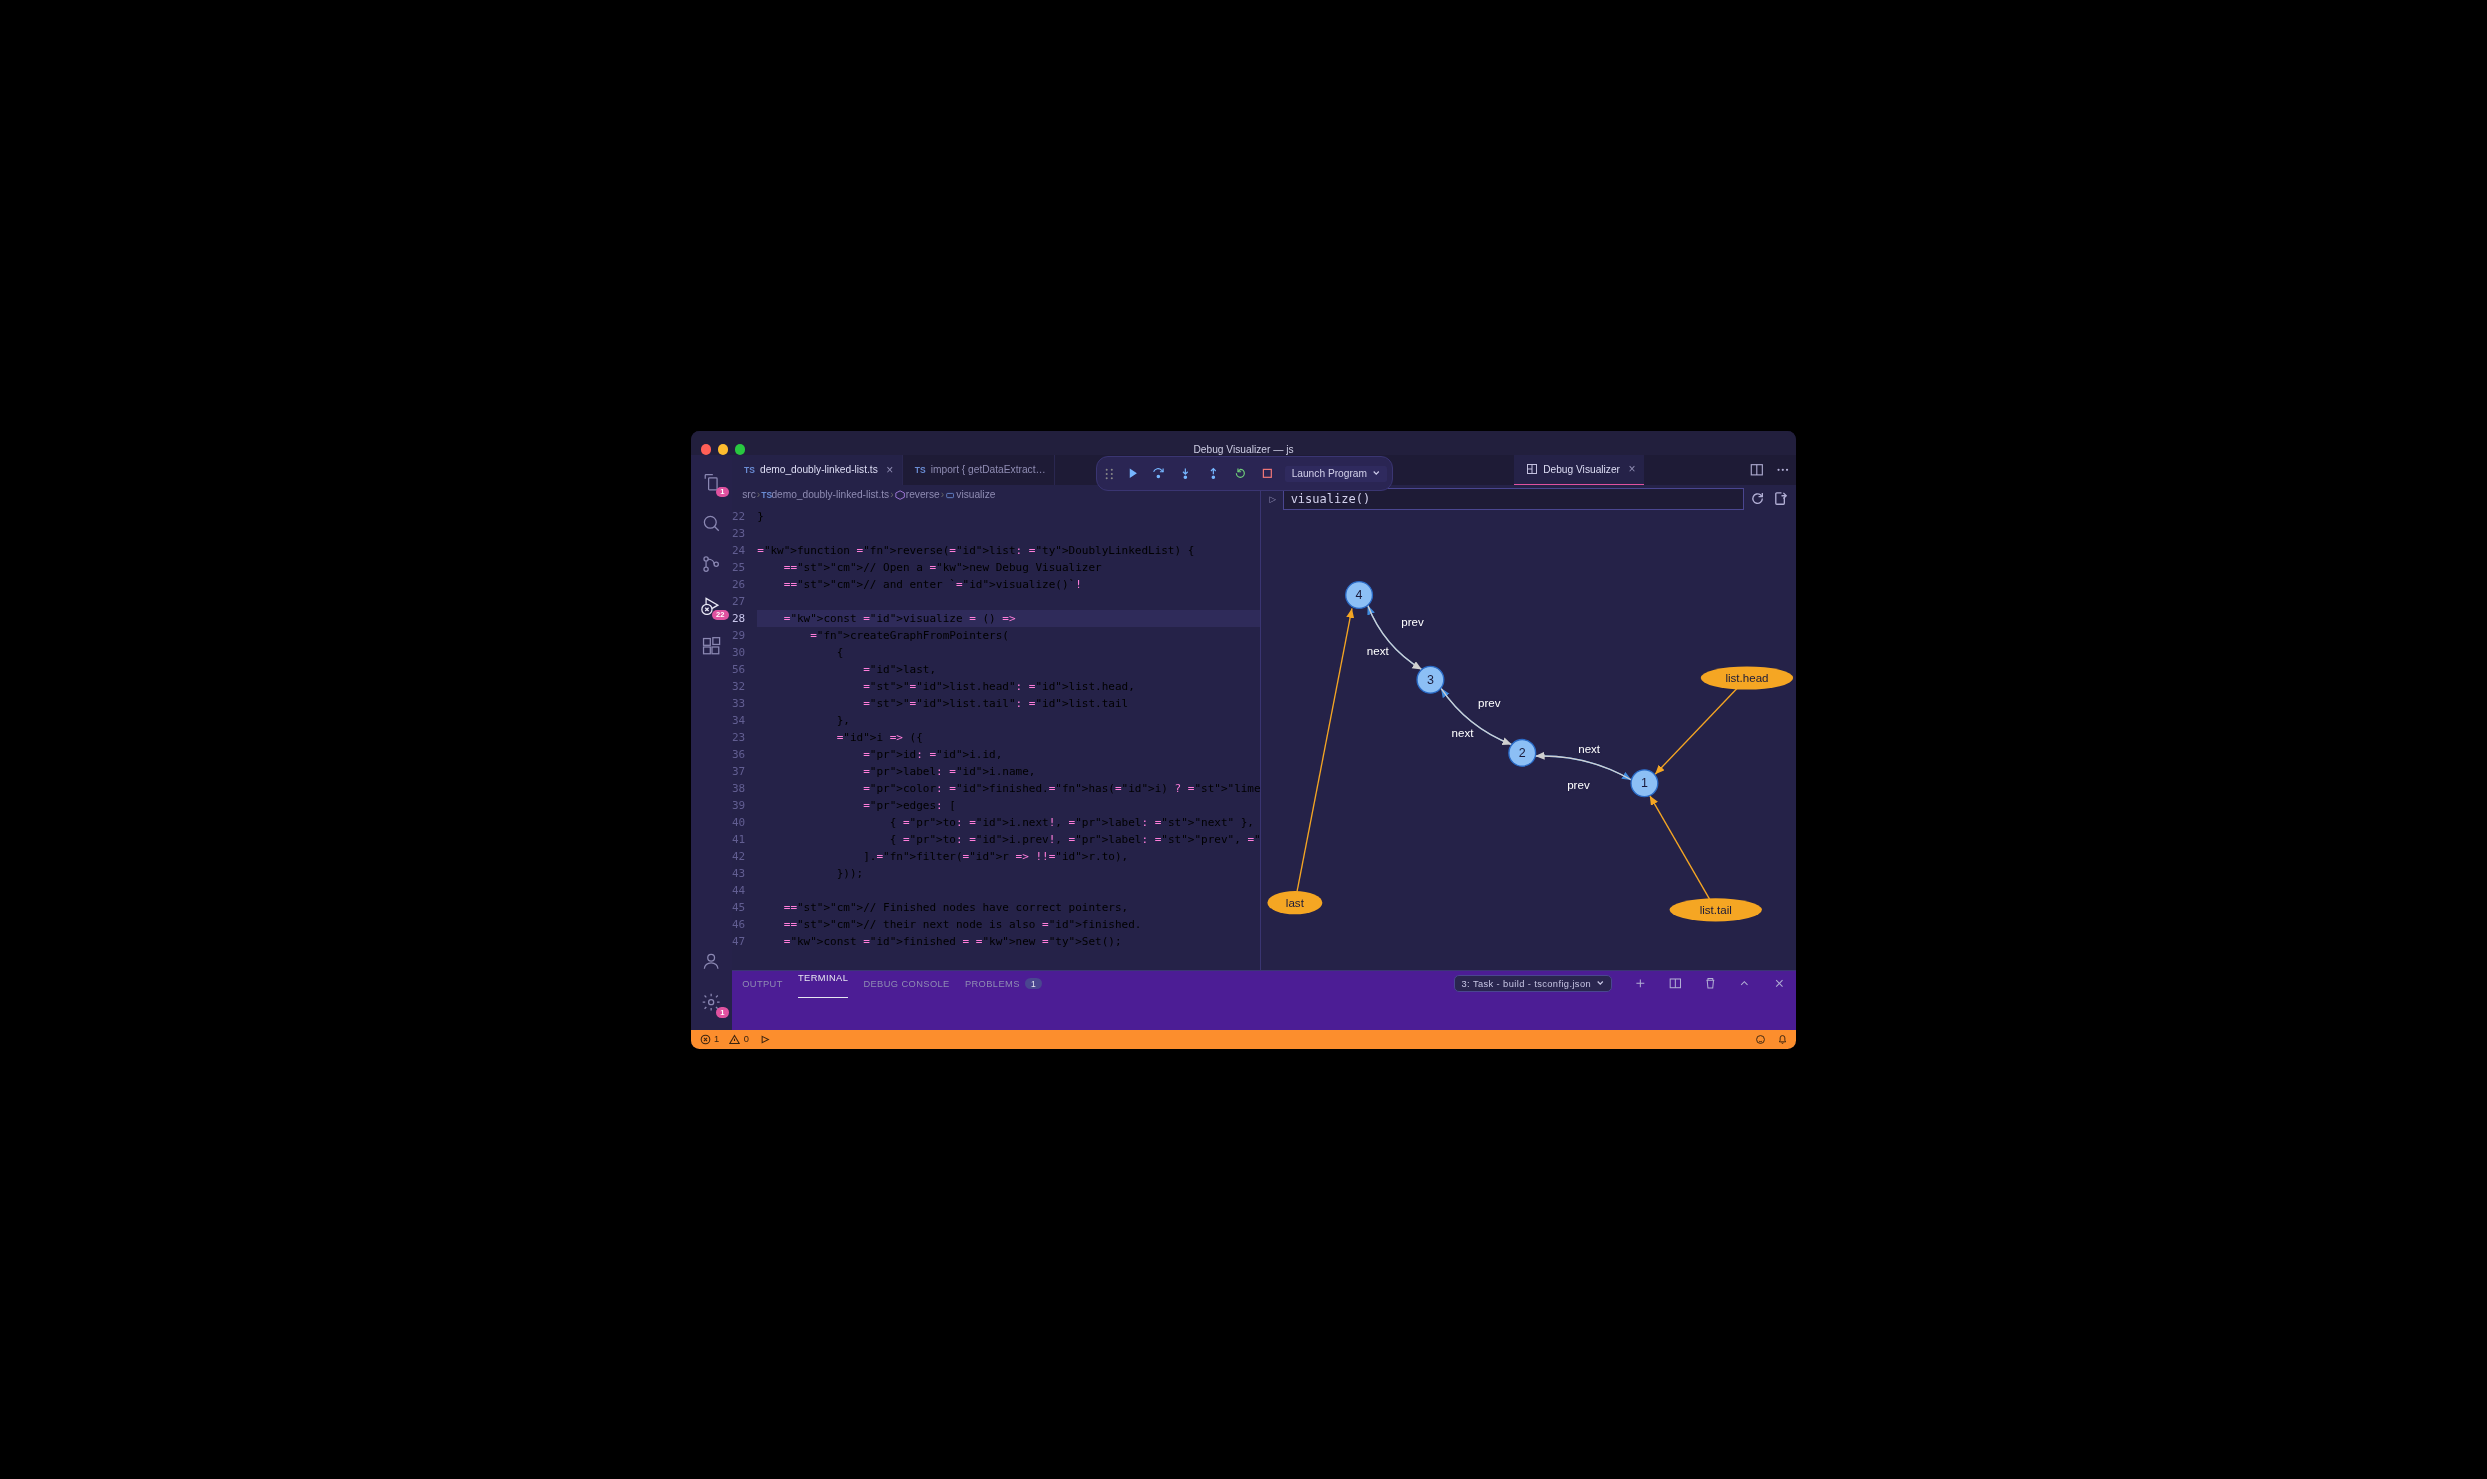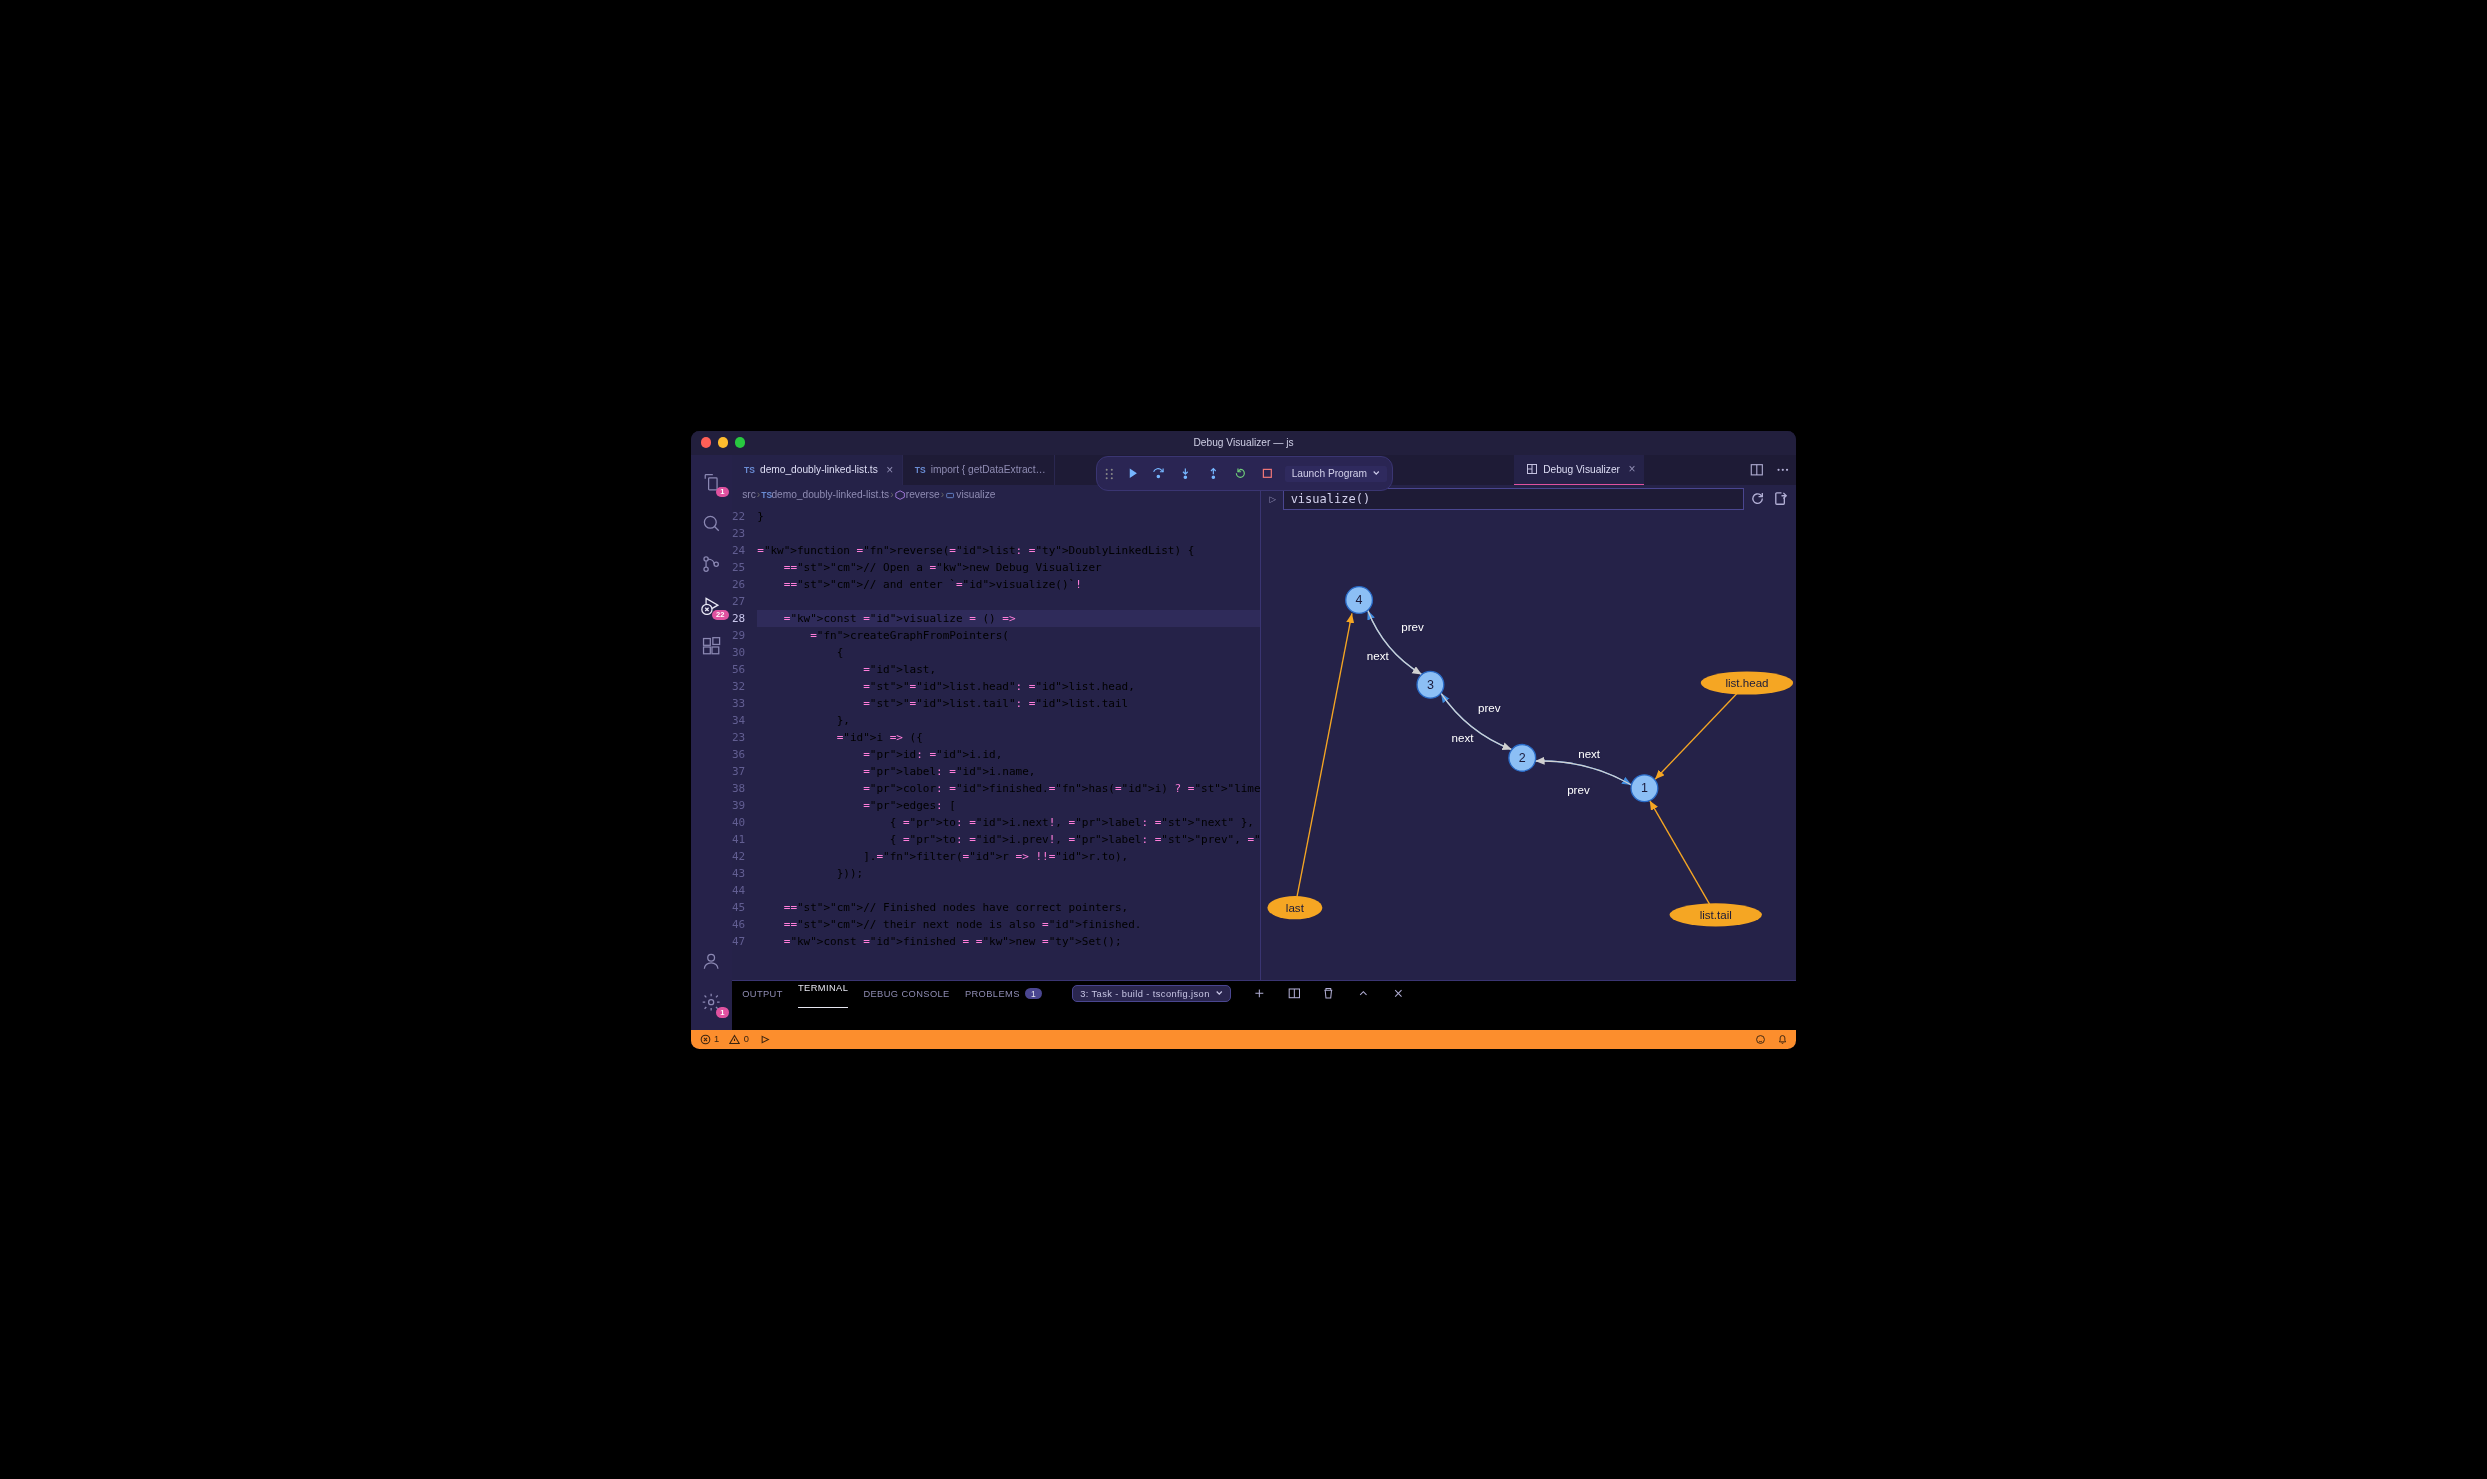--- a/index.html
+++ b/index.html
@@ -21,21 +21,21 @@
   display: flex;
   flex-direction: column;
   box-shadow: 0 17px 51px rgba(0,0,0,0.5);
 }
 
 
 .titlebar {
   height: 24px;
   background: #221f3d;
   display: flex;
-  align-items: center;
+  align-items: flex-end;
   position: relative;
   flex-shrink: 0;
 }
 .traffic-lights {
   display: flex;
   gap: 6.8px;
   margin-left: 10.2px;
 }
 .traffic-lights .dot { width: 10.2px; height: 10.2px; border-radius: 50%; }
 .dot.red { background: #ff5f57; }
@@ -270,25 +270,25 @@
 .node-text { font-size: 14px; fill: #1a1a3a; font-weight: 500; text-anchor: middle; dominant-baseline: central; }
 .ptr-ellipse { fill: #f5a623; stroke-width: 0; }
 .ptr-text { font-size: 13px; fill: #1a1a3a; text-anchor: middle; dominant-baseline: central; }
 .edge-label { font-size: 13px; fill: #fff; stroke: #252248; stroke-width: 3; paint-order: stroke; text-anchor: middle; }
 .edge-next { stroke: #3f8ce0; stroke-width: 1.5; fill: none; }
 .edge-prev { stroke: #d0d0d0; stroke-width: 1.5; fill: none; }
 .edge-ptr { stroke: #f5a623; stroke-width: 1.5; fill: none; }
 
 
 .bottom-panel {
-  height: 50px;
+  height: 60px;
   border-top: 0.8px solid #3a3572;
-  background: #000000;
-  display: flex;
-  flex-direction: row;
+  background: #4c1d95;
+  display: flex;
+  flex-direction: column;
 }
 .panel-tabs {
   height: 25.4px;
   display: flex;
   align-items: center;
   padding: 0 10.2px;
   gap: 15.2px;
   color: #8f8cb3;
   font-size: 9.3px;
   letter-spacing: 0.4px;

